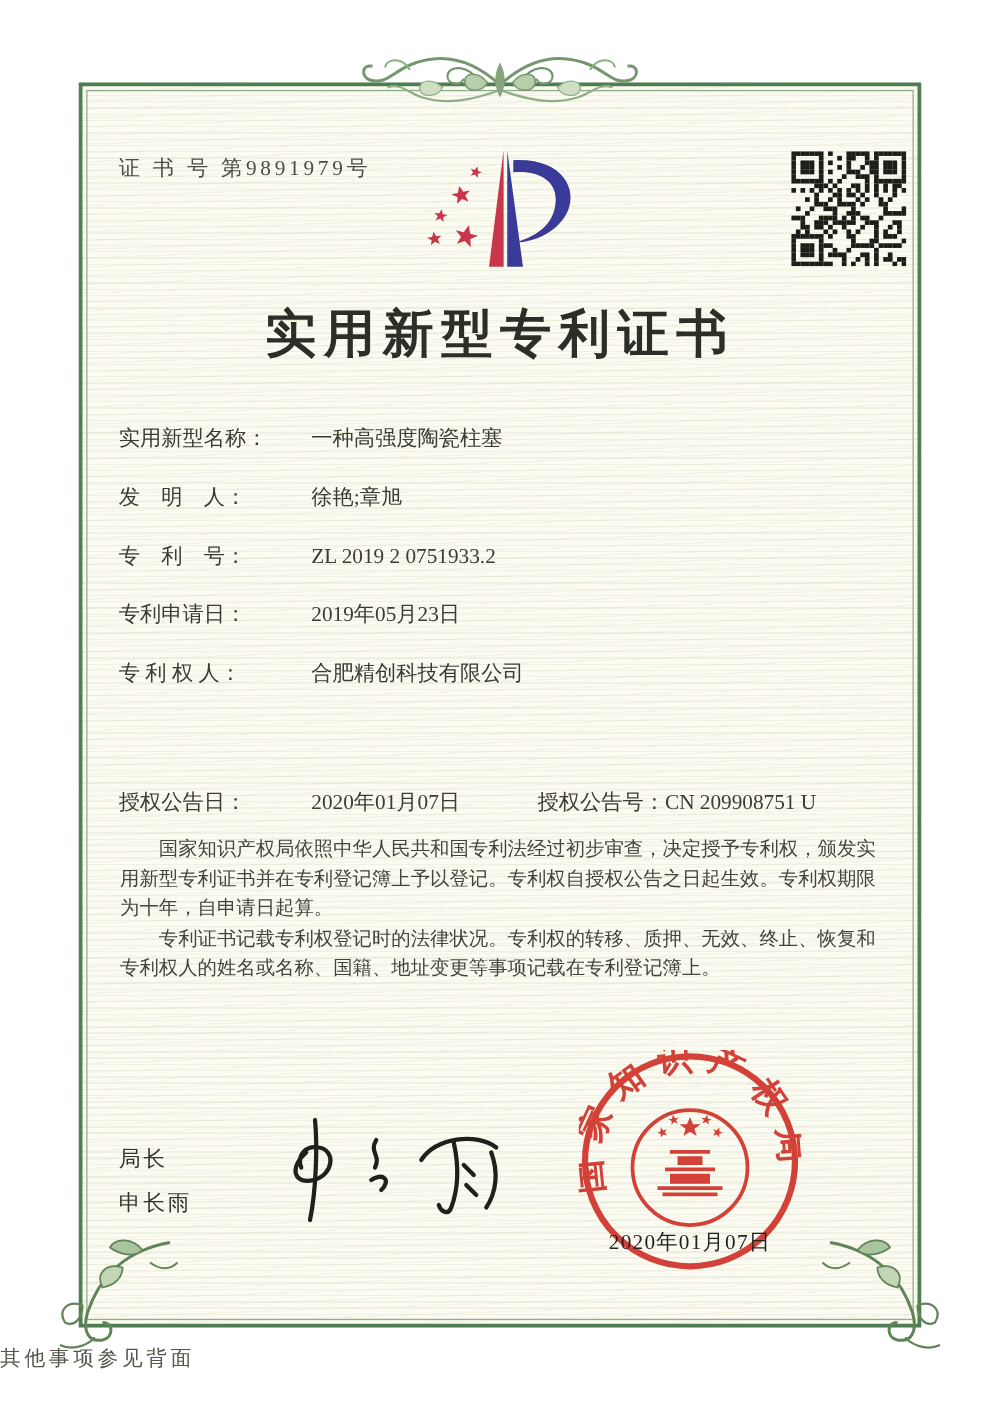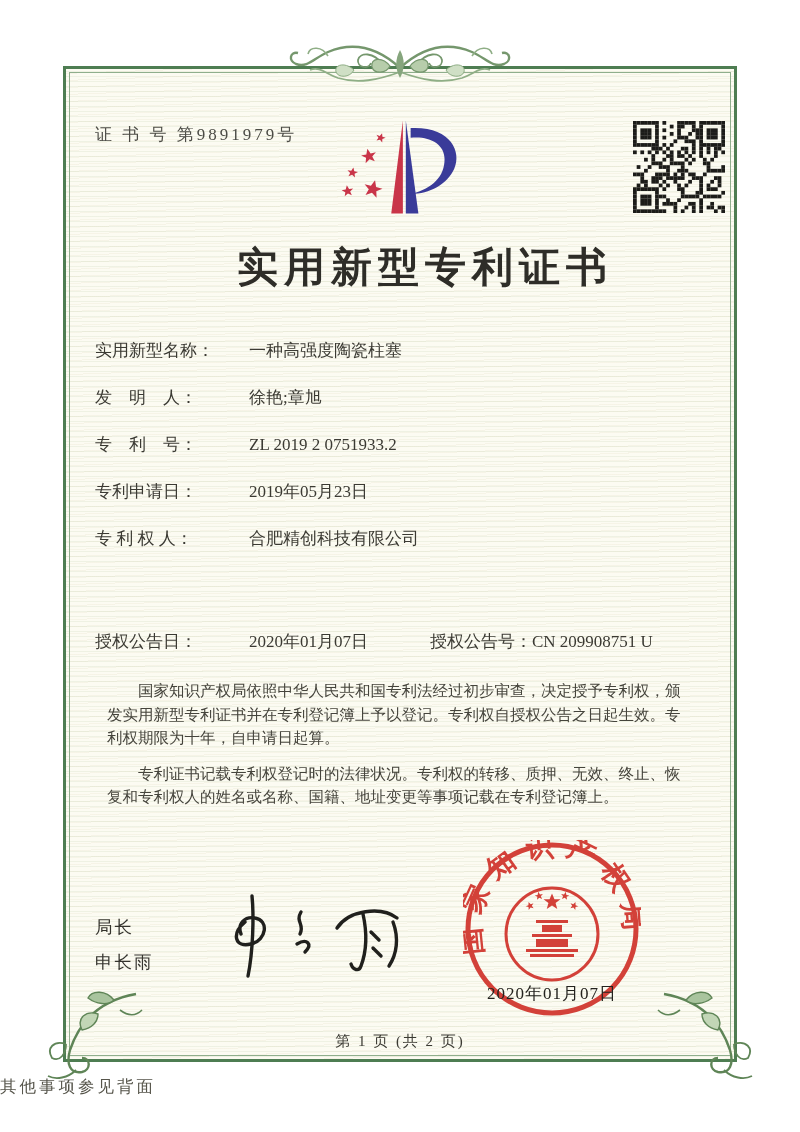--- a/index.html
+++ b/index.html
@@ -16,30 +16,30 @@
       repeating-linear-gradient(178deg, rgba(186,170,118,.09) 0 1px, rgba(0,0,0,0) 1px 7px);
   }
   .frame-outer{position:absolute;inset:0;border:3px solid #4e7d52;pointer-events:none;}
   .frame-inner{position:absolute;inset:6px;border:1px solid #8fae8c;pointer-events:none;}
   .ornament{position:absolute;pointer-events:none;}
   .cert-no{position:absolute;left:32px;top:57px;font-size:17px;letter-spacing:3px;color:#4c4c46;}
   .logo{position:absolute;left:273px;top:37px;width:126px;height:120px;}
   .qr{position:absolute;left:570px;top:55px;width:92px;height:92px;}
   .title{
     position:absolute;left:0;top:174px;width:100%;text-align:center;
-    font-size:41px;font-weight:600;letter-spacing:6px;color:#2e2d28;margin-left:25px;
+    font-size:41px;font-weight:600;letter-spacing:6px;color:#2e2d28;
   }
   .fields{position:absolute;left:32px;top:274px;width:610px;font-size:17px;color:#3b3a33;}
   .frow{position:absolute;left:0;display:flex;line-height:22px;gap:22px;}
   .flabel{flex:none;width:132px;white-space:pre;}
   .fvalue{flex:none;}
   .fvalue.wrap{width:432px;}
   .grant-pair2{position:absolute;left:335px;top:0;display:flex;}
   .paras{position:absolute;left:32px;top:601px;width:612px;font-size:15.5px;line-height:23.5px;color:#45443c;}
-  .paras p{margin:12px;text-indent:2em;}
+  .paras p{margin:1px;text-indent:2em;}
   .officer{position:absolute;left:32px;font-size:17.5px;color:#35342e;letter-spacing:2px;}
   .sig{position:absolute;left:152px;top:822px;width:200px;height:92px;}
   .seal{position:absolute;left:400px;top:774px;width:178px;height:178px;}
   .seal-date{
     position:absolute;left:389px;top:916px;width:200px;text-align:center;
     font-size:17px;letter-spacing:1px;color:#23221e;z-index:5;
   }
   .page-ind{position:absolute;left:0;top:966px;width:100%;text-align:center;font-size:15px;color:#3b3a33;letter-spacing:2px;}
   .back-note{position:absolute;left:0;top:1076px;width:100%;font-size:16.5px;color:#55544a;letter-spacing:3px;}
 </style>
@@ -435,21 +435,20 @@
       <rect x="73" y="80" width="32" height="3"></rect>
       <rect x="79" y="85" width="20" height="7"></rect>
       <rect x="69" y="94" width="40" height="3"></rect>
       <rect x="73" y="99" width="32" height="8"></rect>
       <rect x="63" y="109" width="52" height="3"></rect>
       <rect x="67" y="114" width="44" height="3"></rect>
     </g>
   </svg>
   <div class="seal-date">2020年01月07日</div>
 
-  <div class="page-ind">第 1 页 (共 2 页)</div>
 </div>
 
 <svg class="ornament" style="left:286px;top:26px;width:228px;height:76px" viewBox="0 0 228 76">
   <defs>
     <g id="halfScroll">
       <path d="M114 42 C138 20 162 16 186 26 C200 32 206 42 218 38 C226 35 224 25 216 27" fill="none" stroke="#75976d" stroke-width="2.4"></path>
       <path d="M114 46 C136 54 156 58 176 52 C188 48 194 40 204 44" fill="none" stroke="#8fae86" stroke-width="1.8"></path>
       <path d="M132 38 C140 26 154 26 156 34 C157 41 146 44 143 37" fill="none" stroke="#75976d" stroke-width="1.8"></path>
       <path d="M124 40 C132 30 144 32 142 41 C140 48 128 48 124 40 Z" fill="#b7cdab" stroke="#75976d" stroke-width="1.2"></path>
       <path d="M160 44 C168 36 180 38 178 46 C176 52 164 52 160 44 Z" fill="#cfdfc5" stroke="#8fae86" stroke-width="1"></path>

